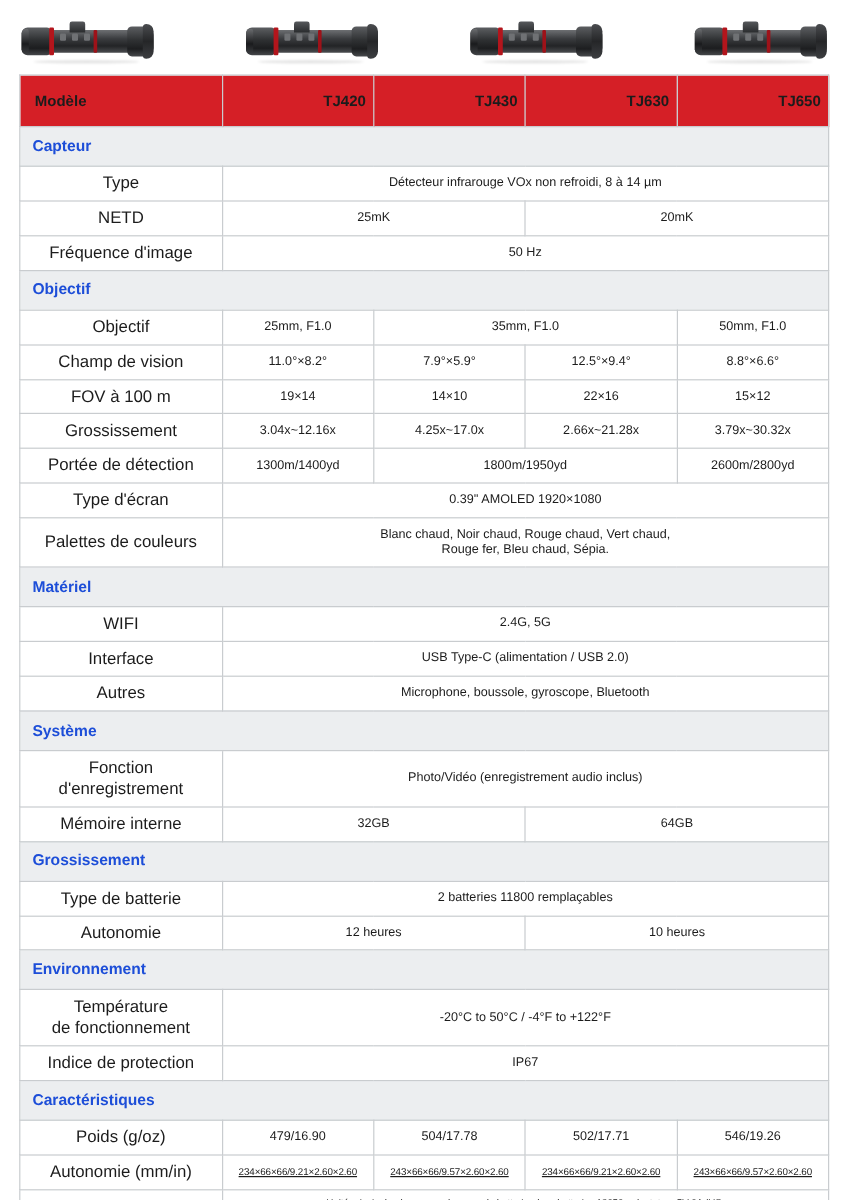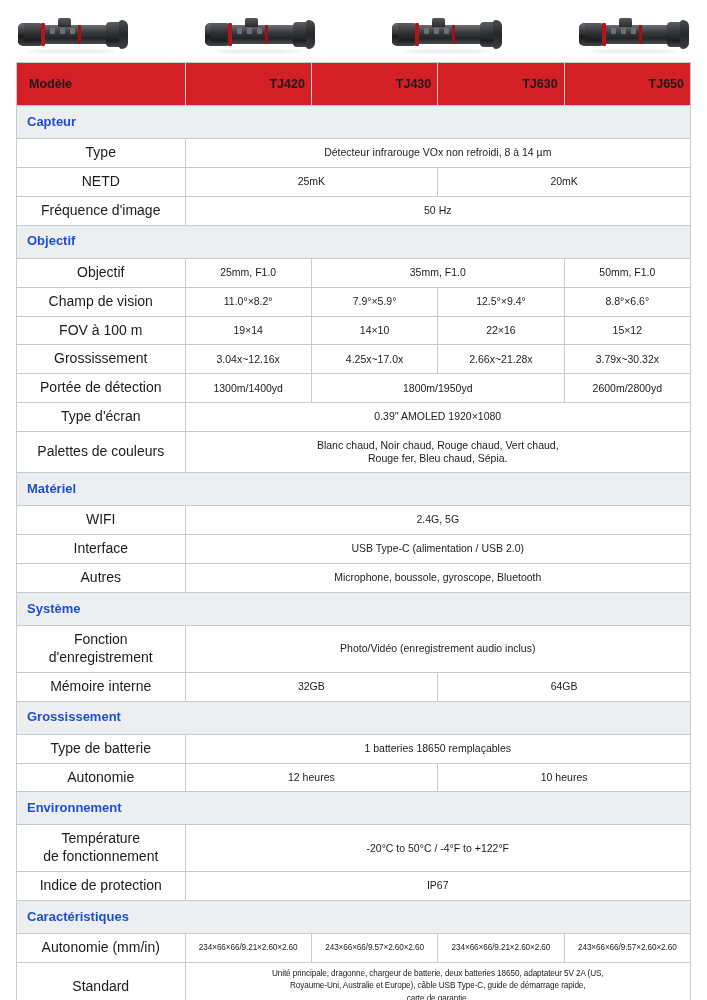--- a/index.html
+++ b/index.html
@@ -172,21 +172,21 @@
     padding: 5px 10px;
     height: 22px;
   }
 
   td.label {
     text-align: left;
     padding-left: 10px;
     font-size: 14px;
   }
   td.val { font-size: 10.5px; }
-  td.small { font-size: 8.2px; letter-spacing: -0.1px; }
+  td.small { font-size: 8.2px; letter-spacing: -0.1px; text-decoration: underline; }
   td.tall { height: 30px; }
 </style>
 </head>
 <body>
 
 <div class="page">
 
   <div class="products">
     <div class="scope">
       <div class="shadow"></div>
@@ -357,21 +357,21 @@
         <td class="label">Mémoire interne</td>
         <td class="val" colspan="2">32GB</td>
         <td class="val" colspan="2">64GB</td>
       </tr>
 
       <tr class="section">
         <td colspan="5">Grossissement</td>
       </tr>
       <tr>
         <td class="label">Type de batterie</td>
-        <td class="val" colspan="4">1 batteries 18650 remplaçables</td>
+        <td class="val" colspan="4">2 batteries 11800 remplaçables</td>
       </tr>
       <tr>
         <td class="label">Autonomie</td>
         <td class="val" colspan="2">12 heures</td>
         <td class="val" colspan="2">10 heures</td>
       </tr>
 
       <tr class="section">
         <td colspan="5">Environnement</td>
       </tr>
@@ -380,20 +380,27 @@
 de fonctionnement</td>
         <td class="val" colspan="4">-20°C to 50°C / -4°F to +122°F</td>
       </tr>
       <tr>
         <td class="label">Indice de protection</td>
         <td class="val" colspan="4">IP67</td>
       </tr>
 
       <tr class="section">
         <td colspan="5">Caractéristiques</td>
+      </tr>
+      <tr>
+        <td class="label">Poids  (g/oz)</td>
+        <td class="val">479/16.90</td>
+        <td class="val">504/17.78</td>
+        <td class="val">502/17.71</td>
+        <td class="val">546/19.26</td>
       </tr>
       <tr>
         <td class="label">Autonomie (mm/in)</td>
         <td class="small">234×66×66/9.21×2.60×2.60</td>
         <td class="small">243×66×66/9.57×2.60×2.60</td>
         <td class="small">234×66×66/9.21×2.60×2.60</td>
         <td class="small">243×66×66/9.57×2.60×2.60</td>
       </tr>
       <tr>
         <td class="label">Standard</td>

